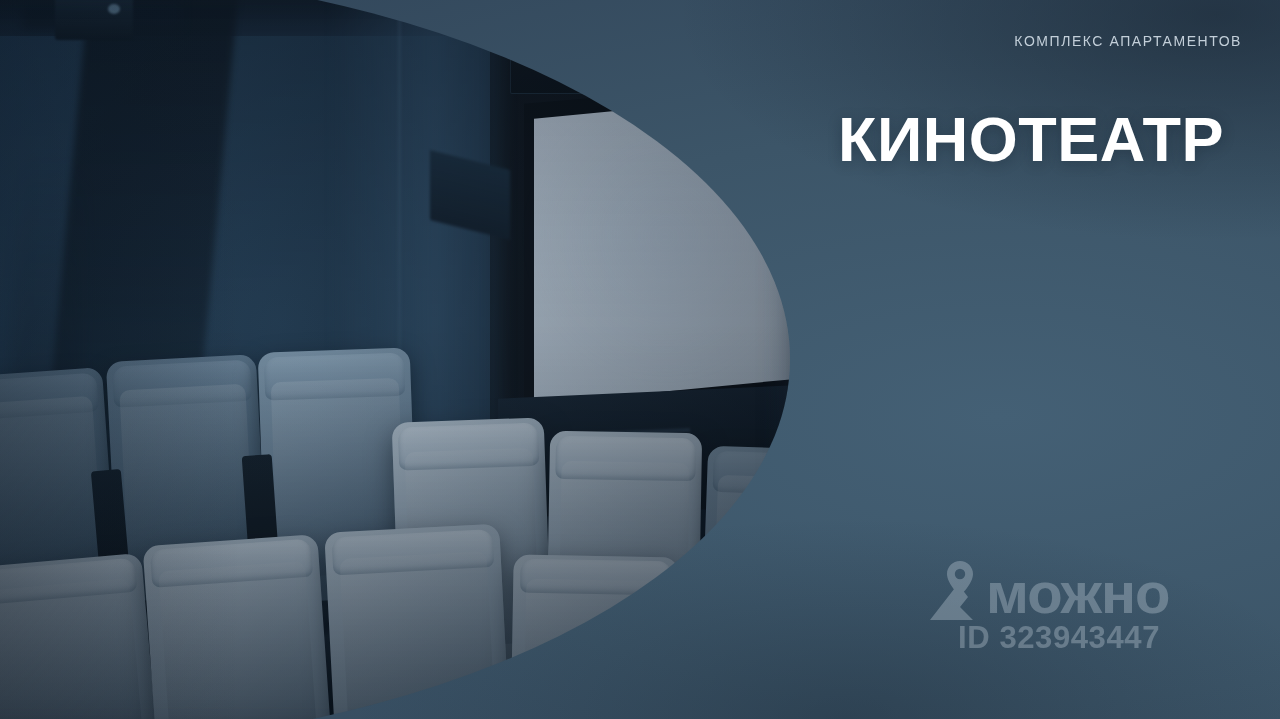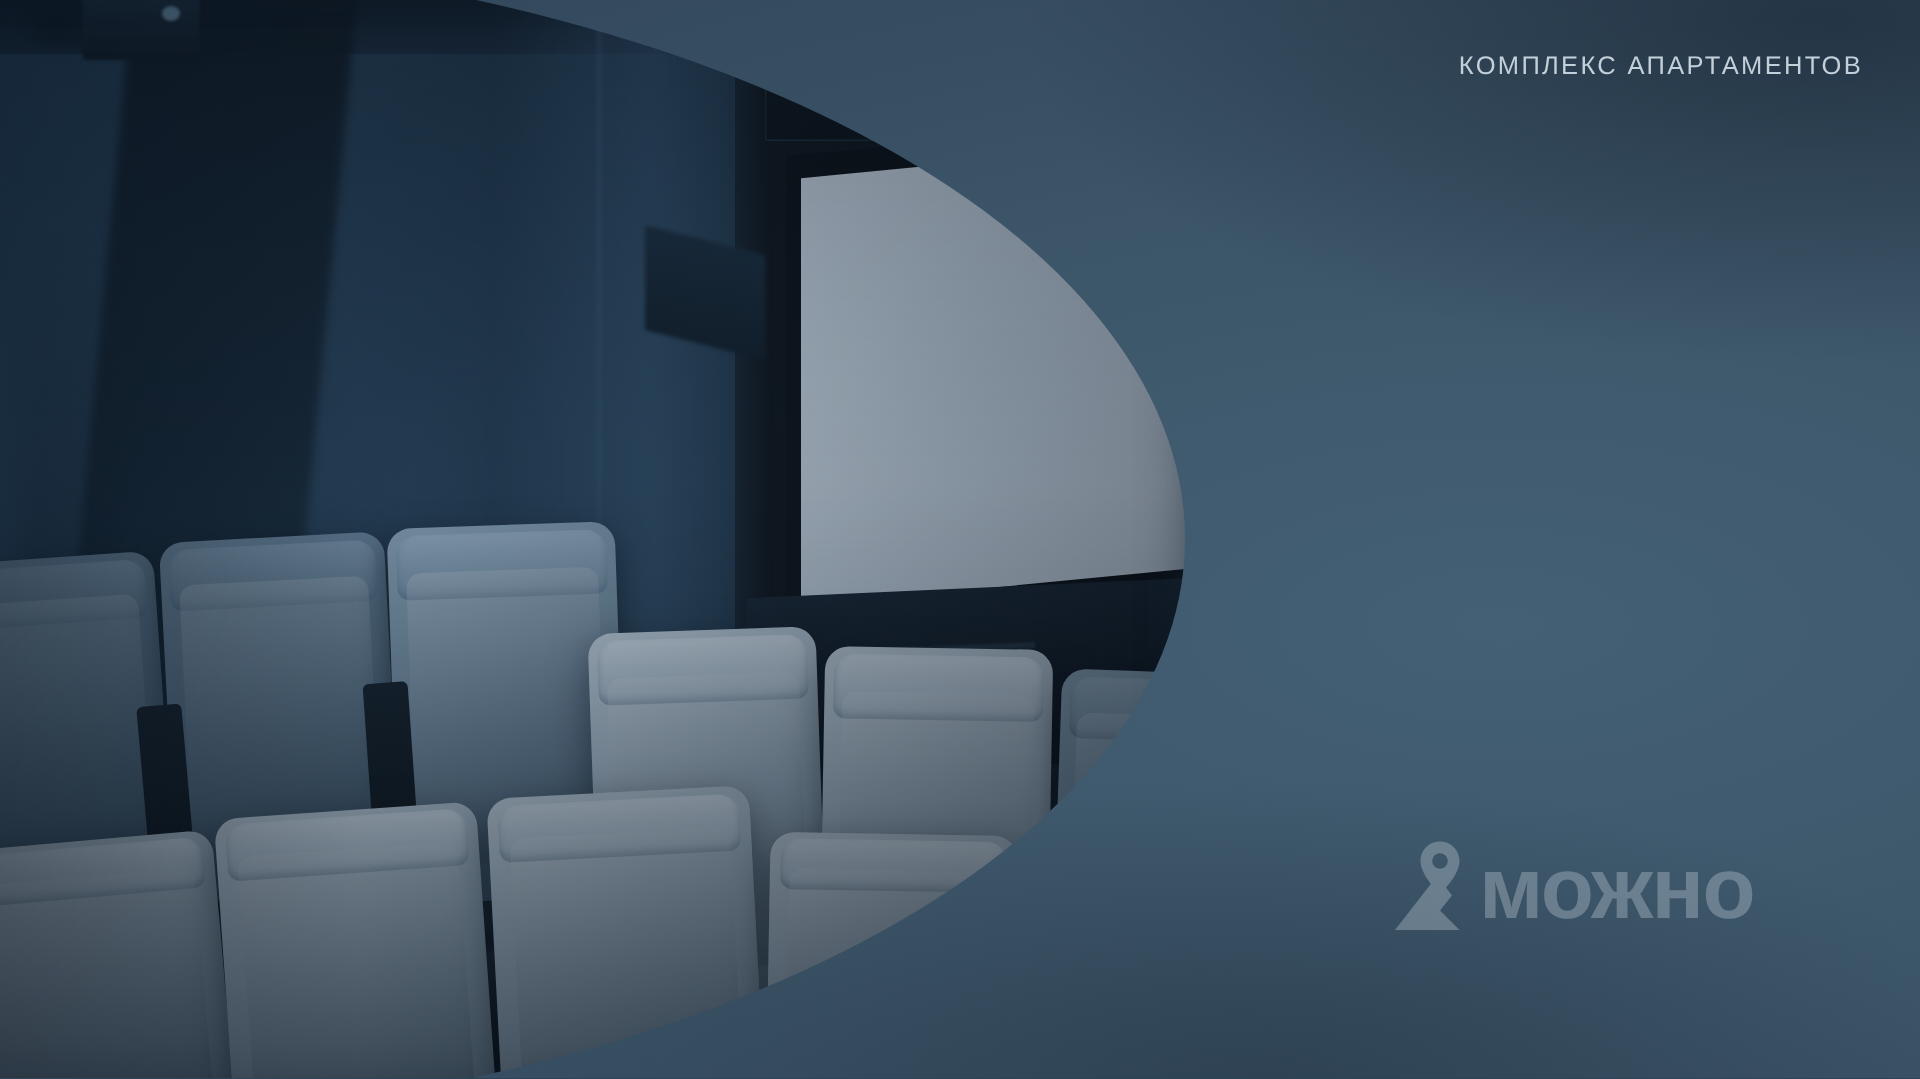--- a/index.html
+++ b/index.html
@@ -226,21 +226,21 @@
     pointer-events:none;
   }
 
   
   .eyebrow{
     position:absolute;right:38px;top:33px;
     text-align:right;line-height:1.24;
   }
   .eyebrow .line1{
     display:block;
-    font-size:17px;letter-spacing:1.55px;color:#c3cfd9;font-weight:400;
+    font-size:14px;letter-spacing:1.55px;color:#c3cfd9;font-weight:400;
     white-space:nowrap;
   }
   .eyebrow .line2{
     display:block;
     font-size:15.5px;letter-spacing:1.45px;color:#ffffff;font-weight:700;
     white-space:nowrap;margin-top:3px;
   }
 
   .headline{
     position:absolute;left:838px;top:108px;
@@ -356,23 +356,25 @@
       <div class="grade2"></div>
       <div class="grade3"></div>
     </div>
   </div>
   <div class="arc-feather"></div>
 
   <div class="eyebrow">
     <span class="line1">КОМПЛЕКС АПАРТАМЕНТОВ</span>
   </div>
 
+  <div class="headline">КИНОТЕАТР</div>
 
 
   <div class="watermark">
     <svg class="wm-logo" viewBox="0 0 64 64" aria-hidden="true">
       <path d="M32 3c-7.2 0-13 5.8-13 13 0 9.8 13 22 13 22s13-12.2 13-22c0-7.2-5.8-13-13-13zm0 18.2a5.2 5.2 0 1 1 0-10.4 5.2 5.2 0 0 1 0 10.4z" fill="#d8e3ec"></path>
       <path d="M2 62 30 26l10 13-8 10 13 13z" fill="#d8e3ec"></path>
     </svg>
     <div class="wm-word">можно</div>
+    <div class="wm-id">ID 323943447</div>
   </div>
 
 </div>
 
 </body></html>

